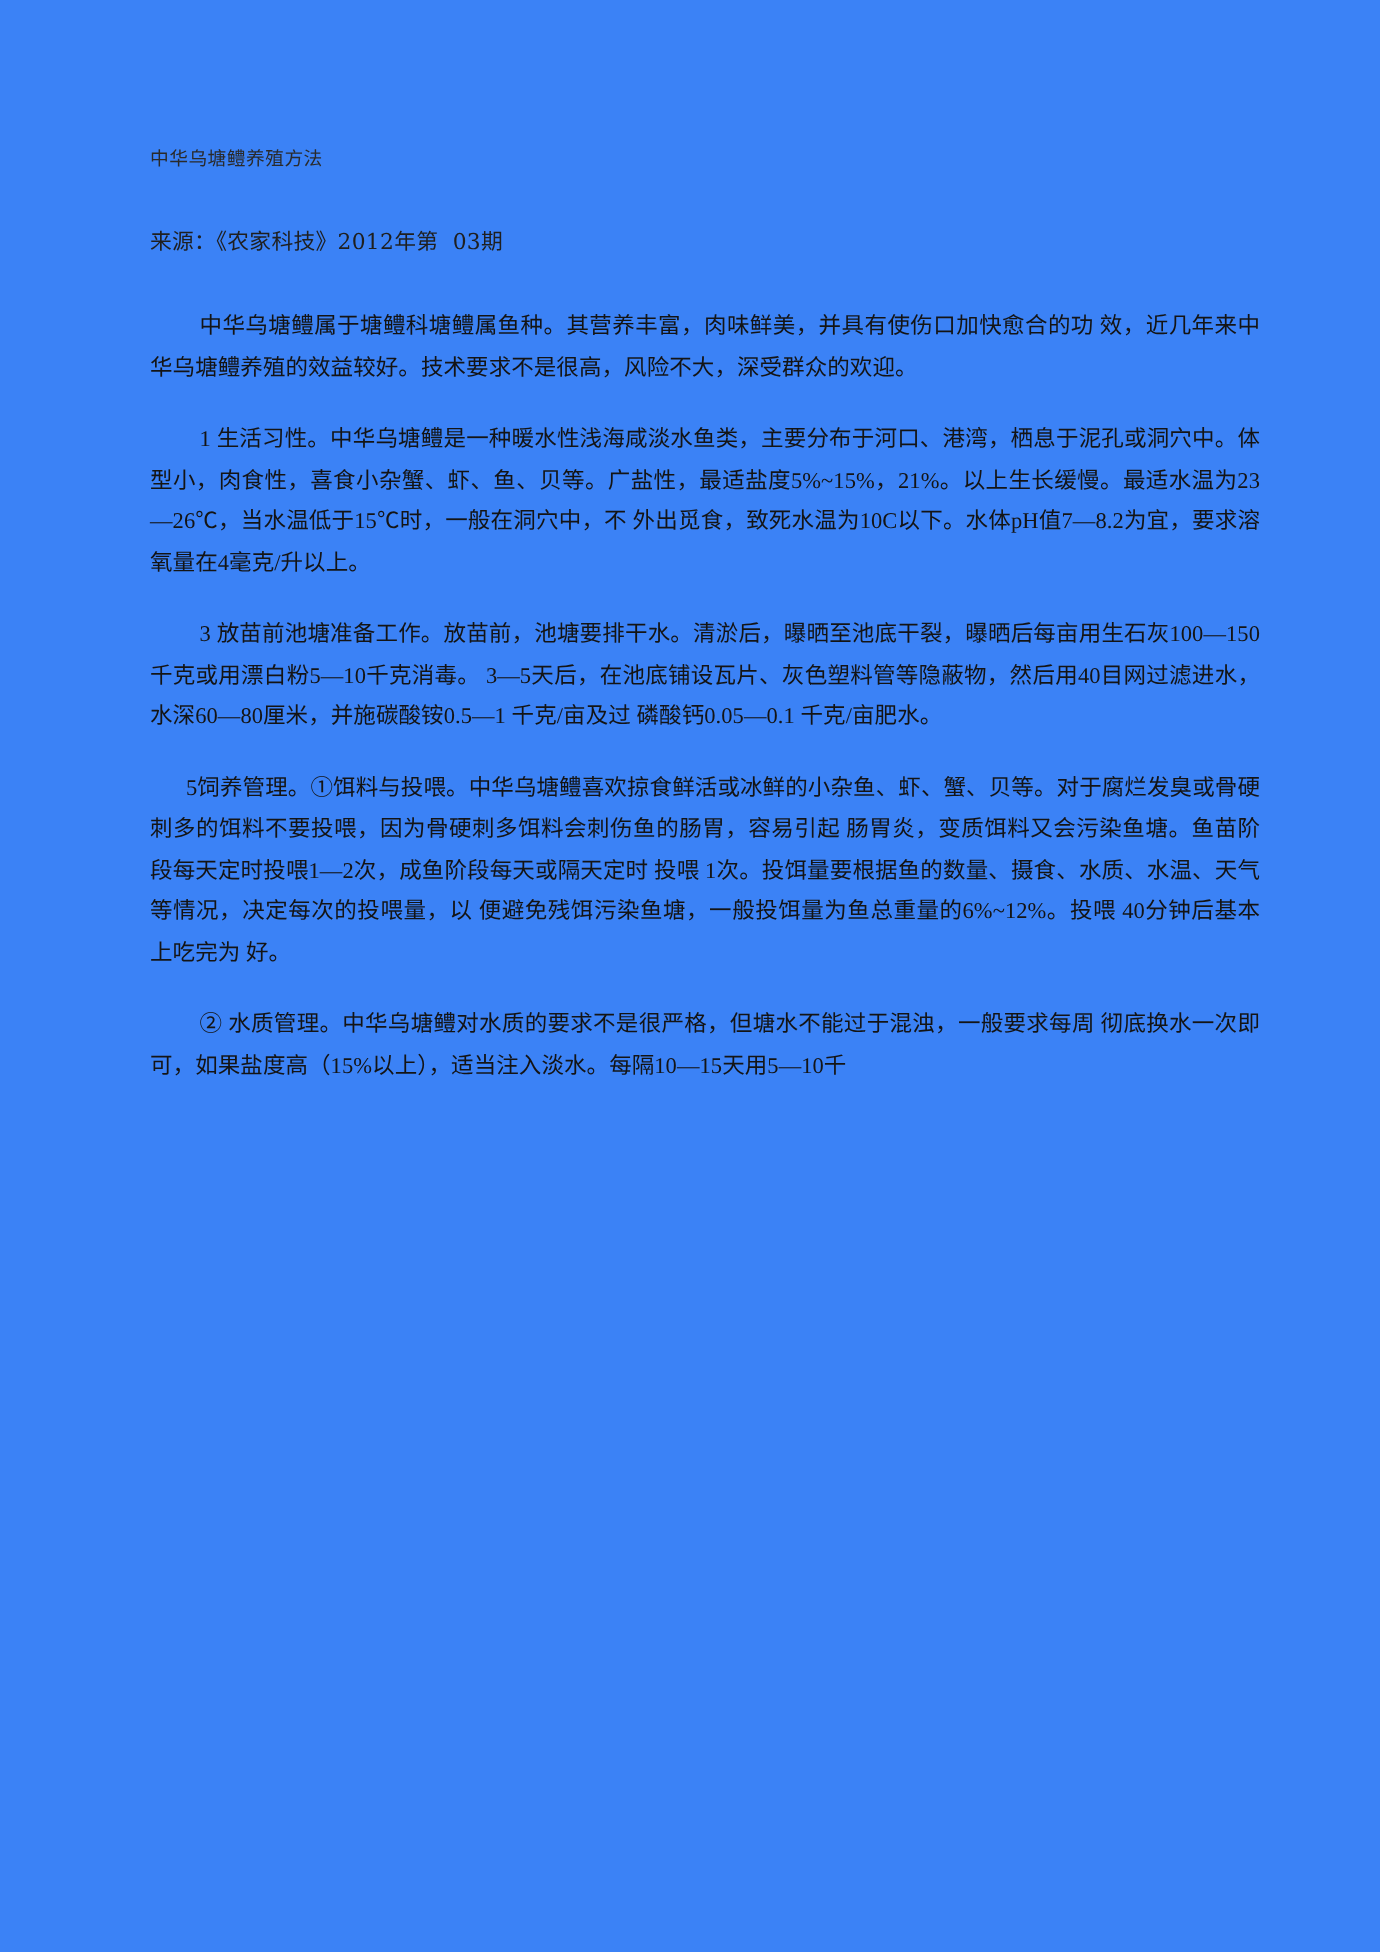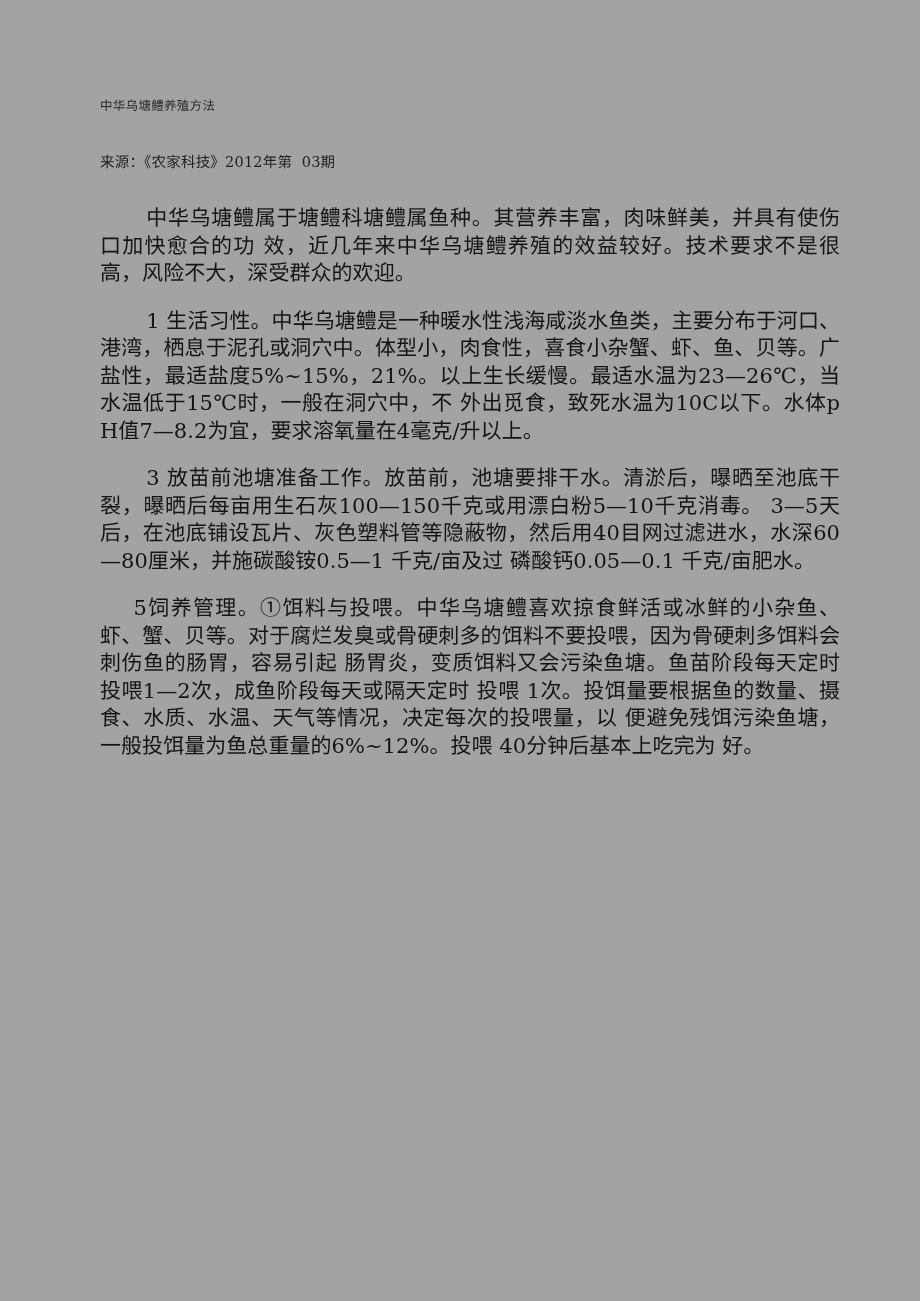--- a/index.html
+++ b/index.html
@@ -14,21 +14,21 @@
     position: relative;
     overflow: hidden;
     font-family: "DejaVu Serif", "Liberation Serif", serif;
     color: #1b1b1b;
     -webkit-font-smoothing: antialiased;
   }
 
   .page {
     position: absolute;
     inset: 0;
-    background: #a3a3a3;
+    background: #3b82f6;
   }
 
   .content {
     position: absolute;
     left: 100px;
     top: 96px;
     width: 740px;
   }
 
   
@@ -51,28 +51,29 @@
     letter-spacing: 0.2px;
     color: #1f1f1f;
     white-space: pre;
   }
 
   
   .body-block {
     margin: 0;
   }
   .para {
-    font-size: 21px;
+    font-size: 15px;
     line-height: 27.5px;
     text-align: justify;
     text-justify: inter-ideograph;
     color: #141414;
     margin: 0 0 20px 0;
     letter-spacing: 0.05px;
     word-break: break-all;
+    font-family: Liberation Serif, serif;
   }
   .para:last-child {
     margin-bottom: 0;
   }
   .para.indent {
     text-indent: 2.2em;
   }
   .para.indent-small {
     text-indent: 1.6em;
   }
@@ -93,16 +94,17 @@
       <p class="para indent">中华乌塘鳢属于塘鳢科塘鳢属鱼种。其营养丰富，肉味鲜美，并具有使伤口加快愈合的功 效，近几年来中华乌塘鳢养殖的效益较好。技术要求不是很高，风险不大，深受群众的欢迎。</p>
 
       <p class="para indent">1  生活习性。中华乌塘鳢是一种暖水性浅海咸淡水鱼类，主要分布于河口、港湾，栖息于泥孔或洞穴中。体型小，肉食性，喜食小杂蟹、虾、鱼、贝等。广盐性，最适盐度5%~15%，21%。以上生长缓慢。最适水温为23—26℃，当水温低于15℃时，一般在洞穴中，不 外出觅食，致死水温为10C以下。水体pH值7—8.2为宜，要求溶氧量在4毫克/升以上。</p>
 
 
       <p class="para indent">3  放苗前池塘准备工作。放苗前，池塘要排干水。清淤后，曝晒至池底干裂，曝晒后每亩用生石灰100—150千克或用漂白粉5—10千克消毒。 3—5天后，在池底铺设瓦片、灰色塑料管等隐蔽物，然后用40目网过滤进水，水深60—80厘米，并施碳酸铵0.5—1 千克/亩及过 磷酸钙0.05—0.1 千克/亩肥水。</p>
 
 
       <p class="para indent-small">5饲养管理。①饵料与投喂。中华乌塘鳢喜欢掠食鲜活或冰鲜的小杂鱼、虾、蟹、贝等。对于腐烂发臭或骨硬刺多的饵料不要投喂，因为骨硬刺多饵料会刺伤鱼的肠胃，容易引起 肠胃炎，变质饵料又会污染鱼塘。鱼苗阶段每天定时投喂1—2次，成鱼阶段每天或隔天定时 投喂 1次。投饵量要根据鱼的数量、摄食、水质、水温、天气等情况，决定每次的投喂量，以 便避免残饵污染鱼塘，一般投饵量为鱼总重量的6%~12%。投喂 40分钟后基本上吃完为 好。</p>
 
+      <p class="para indent">②    水质管理。中华乌塘鳢对水质的要求不是很严格，但塘水不能过于混浊，一般要求每周 彻底换水一次即可，如果盐度高（15%以上），适当注入淡水。每隔10—15天用5—10千</p>
     </div>
 
   </div>
 </div>
 
 </body></html>

